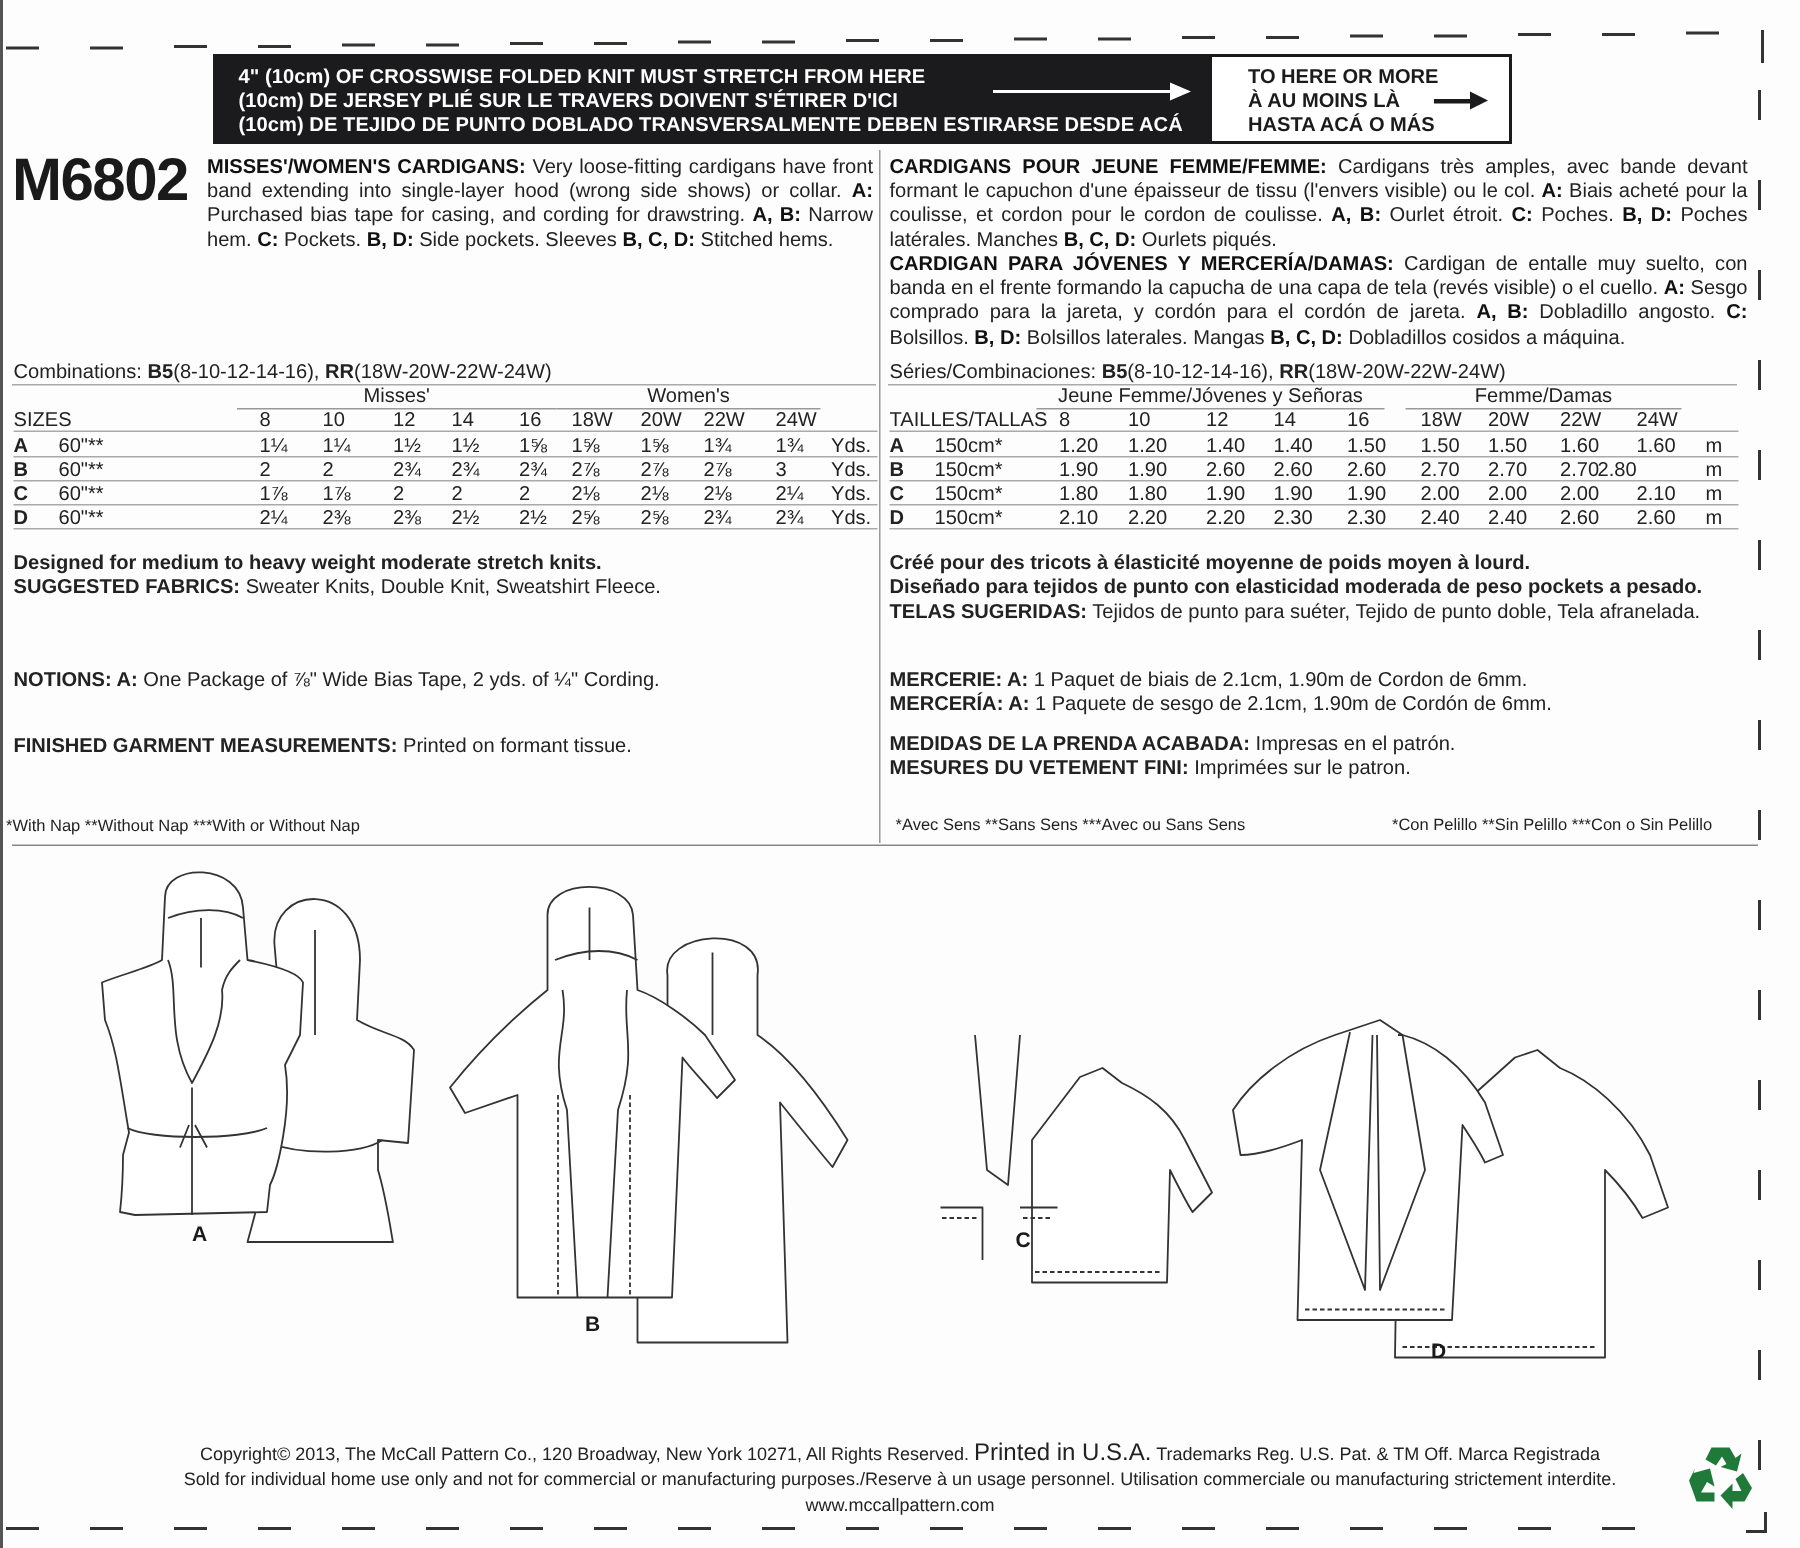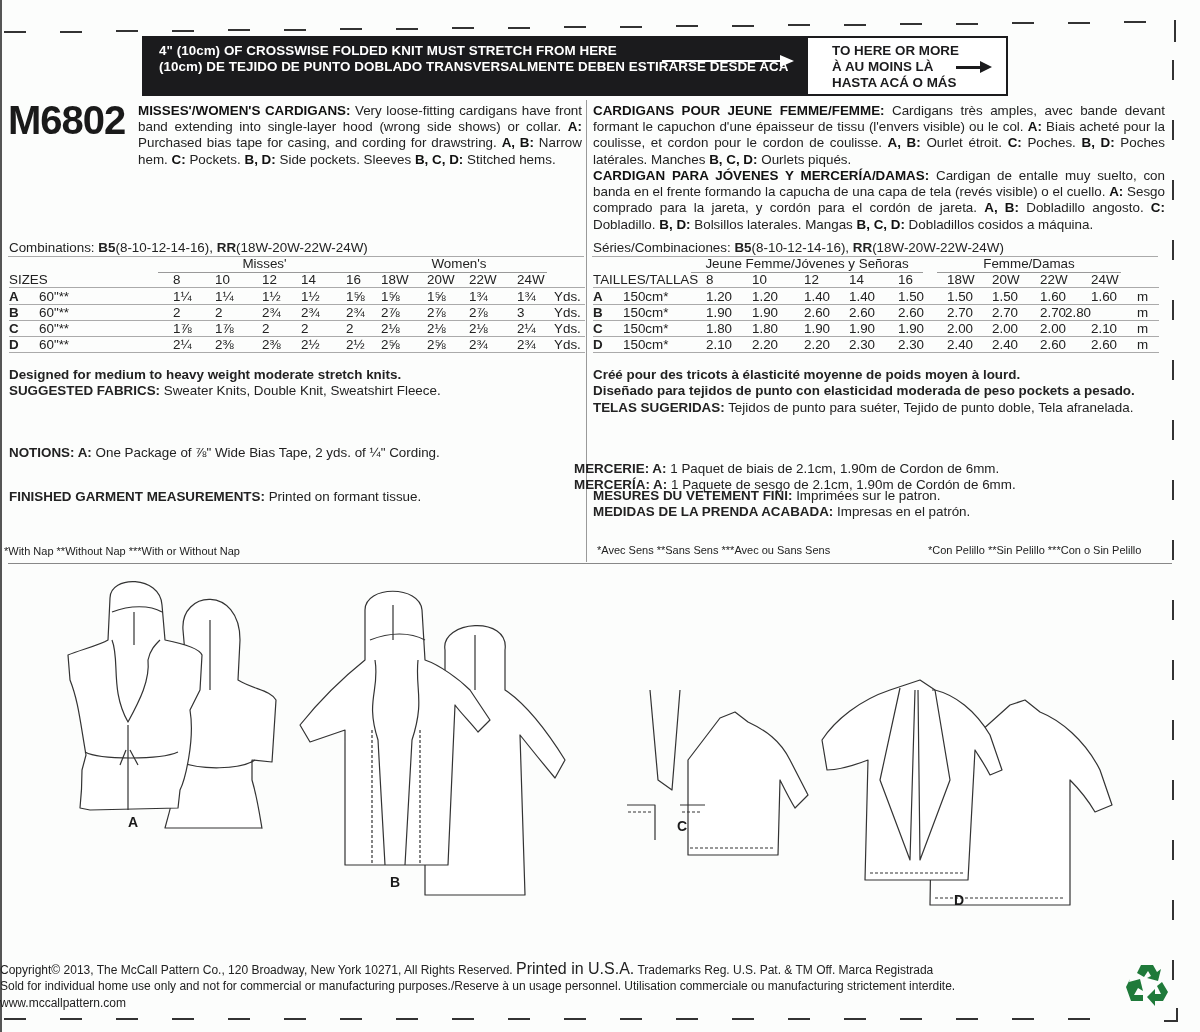--- a/index.html
+++ b/index.html
@@ -39,21 +39,21 @@
   .tbl .group-label { position: absolute; text-align: center; font-size: 13.4px; }
   .tbl .group-line { position: absolute; height: 1px; background: #999; }
   .b { font-weight: bold; }
 
   .block { position: absolute; font-size: 13.4px; line-height: 16.4px; color: #222; white-space: nowrap; }
   .foot-note { position: absolute; font-size: 11px; color: #222; white-space: nowrap; }
 
   .sketches { position: absolute; left: 0; top: 570px; width: 1200px; height: 380px; }
   .view-label { position: absolute; font-weight: bold; font-size: 14px; }
 
-  .copyright { position: absolute; left: 0; width: 1200px; text-align: left; font-size: 12px; color: #222; white-space: nowrap; }
+  .copyright { position: absolute; left: 0; width: 1200px; text-align: center; font-size: 12px; color: #222; white-space: nowrap; }
   .copyright .big { font-size: 16px; }
   .recycle { position: absolute; left: 1124px; top: 962px; width: 46px; height: 44px; }
   .corner-br { position: absolute; left: 1164px; top: 1020px; width: 14px; height: 2px; background: #333; }
   .corner-br-v { position: absolute; left: 1176px; top: 1008px; width: 2px; height: 14px; background: #333; }
 </style>
 </head>
 <body>
 
 <div class="edge-left"></div>
 <div class="cutline" id="top-dashes">
@@ -99,20 +99,21 @@
     <div class="dash-h" style="left: 900px; top: 1018px;"></div>
     <div class="dash-h" style="left: 956px; top: 1018px;"></div>
     <div class="dash-h" style="left: 1012px; top: 1018px;"></div>
     <div class="dash-h" style="left: 1068px; top: 1018px;"></div>
   </div>
 <div class="edge-right-top"></div>
 
 <div class="gauge">
   <div class="gauge-dark">
     <div class="line">4" (10cm) OF CROSSWISE FOLDED KNIT MUST STRETCH FROM HERE</div>
+    <div class="line">(10cm) DE JERSEY PLIÉ SUR LE TRAVERS DOIVENT S'ÉTIRER D'ICI</div>
     <div class="line">(10cm) DE TEJIDO DE PUNTO DOBLADO TRANSVERSALMENTE DEBEN ESTIRARSE DESDE ACÁ</div>
     <div class="gauge-arrow-white"></div>
   </div>
   <div class="gauge-light">
     <div class="line">TO HERE OR MORE</div>
     <div class="line">À AU MOINS LÀ</div>
     <div class="line">HASTA ACÁ O MÁS</div>
     <div class="gauge-arrow-black"></div>
   </div>
 </div>
@@ -152,21 +153,21 @@
 </div>
 
 <div class="para" style="left:593px; top:168px; width:572px;">
   <b>CARDIGAN PARA JÓVENES Y MERCERÍA/DAMAS:</b>
   <span>Cardigan de entalle muy suelto, con banda en el frente formando la capucha de una capa de tela (revés visible) o el cuello.</span>
   <b>A:</b>
   <span>Sesgo comprado para la jareta, y cordón para el cordón de jareta.</span>
   <b>A, B:</b>
   <span>Dobladillo angosto.</span>
   <b>C:</b>
-  <span>Dobladillo.</span>
+  <span>Bolsillos.</span>
   <b>B, D:</b>
   <span>Bolsillos laterales. Mangas</span>
   <b>B, C, D:</b>
   <span>Dobladillos cosidos a máquina.</span>
 </div>
 
 <div class="combo" style="left:9px; top:240px;">
   <span>Combinations:</span>
   <b>B5</b><span>(8-10-12-14-16),</span>
   <b>RR</b><span>(18W-20W-22W-24W)</span>
@@ -338,27 +339,27 @@
 <div class="block" style="left:9px; top:489px;">
   <b>FINISHED GARMENT MEASUREMENTS:</b> <span>Printed on formant tissue.</span>
 </div>
 <div class="foot-note" style="left:4px; top:545px;">*With Nap **Without Nap ***With or Without Nap</div>
 
 <div class="block" style="left:593px; top:367px;">
   <div class="b">Créé pour des tricots à élasticité moyenne de poids moyen à lourd.</div>
   <div class="b">Diseñado para tejidos de punto con elasticidad moderada de peso pockets a pesado.</div>
   <div><b>TELAS SUGERIDAS:</b> <span>Tejidos de punto para suéter, Tejido de punto doble, Tela afranelada.</span></div>
 </div>
-<div class="block" style="left:574px; top:445px;margin-top:16px;">
+<div class="block" style="left:593px; top:445px;">
   <div><b>MERCERIE: A:</b> <span>1 Paquet de biais de 2.1cm, 1.90m de Cordon de 6mm.</span></div>
   <div><b>MERCERÍA: A:</b> <span>1 Paquete de sesgo de 2.1cm, 1.90m de Cordón de 6mm.</span></div>
 </div>
 <div class="block" style="left:593px; top:488px;">
+  <div><b>MEDIDAS DE LA PRENDA ACABADA:</b> <span>Impresas en el patrón.</span></div>
   <div><b>MESURES DU VETEMENT FINI:</b> <span>Imprimées sur le patron.</span></div>
-  <div><b>MEDIDAS DE LA PRENDA ACABADA:</b> <span>Impresas en el patrón.</span></div>
 </div>
 <div class="foot-note" style="left:597px; top:544px;">*Avec Sens **Sans Sens ***Avec ou Sans Sens</div>
 <div class="foot-note" style="left:928px; top:544px;">*Con Pelillo **Sin Pelillo ***Con o Sin Pelillo</div>
 
 <div class="hr" style="left:8px; top:563px; width:1164px; background:#888;"></div>
 
 <div class="sketches">
   <svg width="1200" height="380" viewBox="0 570 1200 380" fill="#fff" stroke="#333" stroke-width="1.2" stroke-linejoin="round">
 
     <g>

